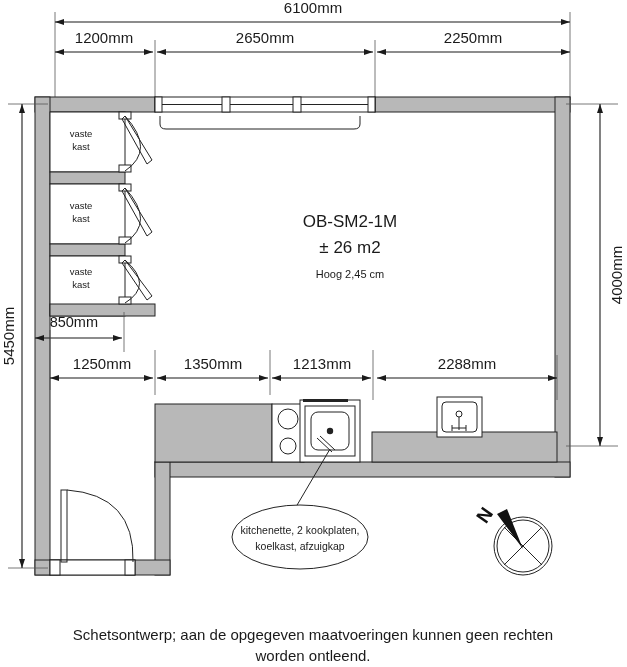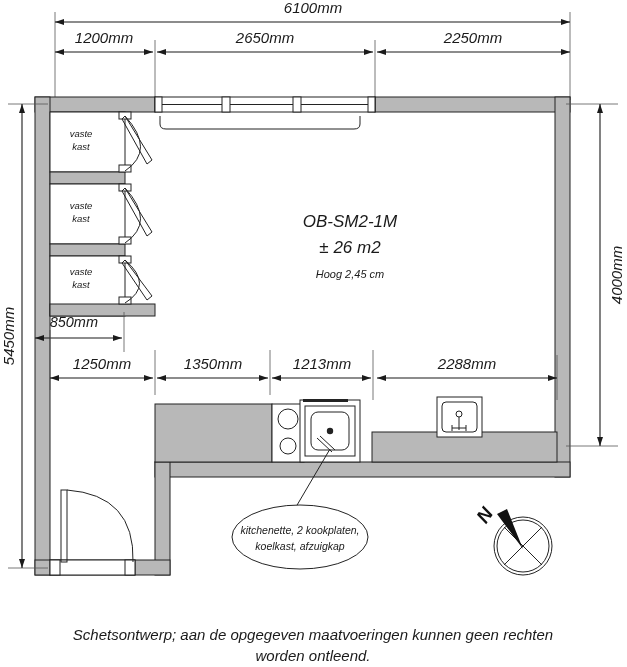--- a/index.html
+++ b/index.html
@@ -12,21 +12,20 @@
     height: 667px;
     font-family: "Liberation Sans", sans-serif;
     color: #1a1a1a;
     overflow: hidden;
     position: relative;
   }
   #plan-root {
     position: relative;
     width: 627px;
     height: 667px;
-    font-style: italic;
   }
   svg#floorplan {
     display: block;
     width: 627px;
     height: 667px;
   }
   .dim-text {
     font-family: "Liberation Sans", sans-serif;
     font-size: 15px;
     fill: #1a1a1a;

